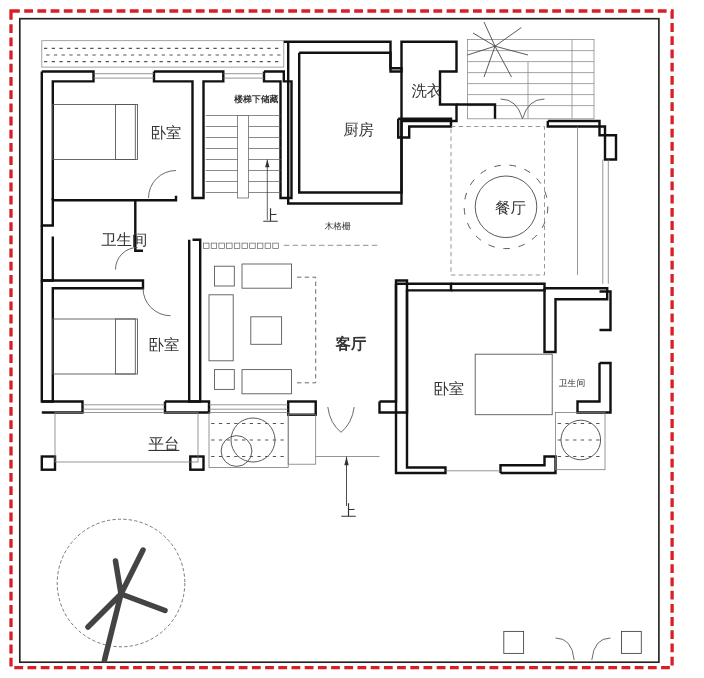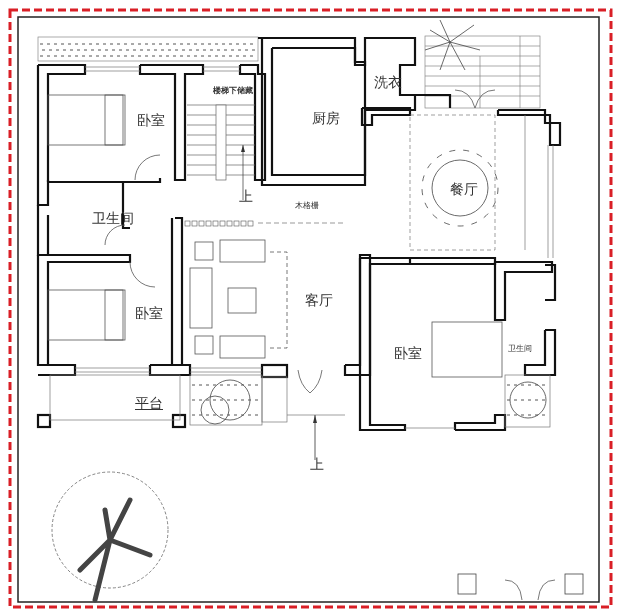--- a/index.html
+++ b/index.html
@@ -194,19 +194,19 @@
   </g>
 </svg>
 
 <span class="lbl" style="left:137px;top:112px;">卧室</span>
 <span class="lbl" style="left:213px;top:85px;font-size:8px;font-weight:bold;">楼梯下储藏</span>
 <span class="lbl" style="left:312px;top:110px;">厨房</span>
 <span class="lbl" style="left:374px;top:74px;">洗衣</span>
 <span class="lbl" style="left:450px;top:181px;">餐厅</span>
 <span class="lbl" style="left:92px;top:210px;">卫生间</span>
 <span class="lbl" style="left:253px;top:200px;font-size:8px;margin-left:42px;">木格栅</span>
-<span class="lbl" style="left:305px;top:292px;">客厅</span>
+<span class="lbl" style="left:305px;top:304px;font-weight:bold;">客厅</span>
 <span class="lbl" style="left:135px;top:305px;">卧室</span>
 <span class="lbl" style="left:135px;top:395px;text-decoration:underline;">平台</span>
 <span class="lbl" style="left:394px;top:345px;">卧室</span>
 <span class="lbl" style="left:508px;top:343px;font-size:8px;">卫生间</span>
 <span class="lbl" style="left:239px;top:188px;">上</span>
 <span class="lbl" style="left:310px;top:456px;">上</span>
 
 </body></html>

